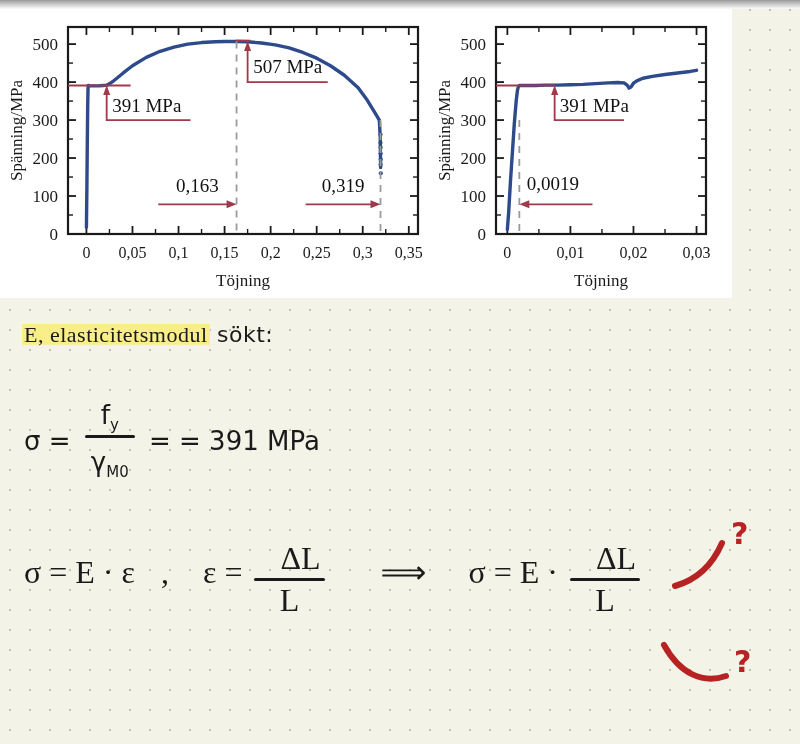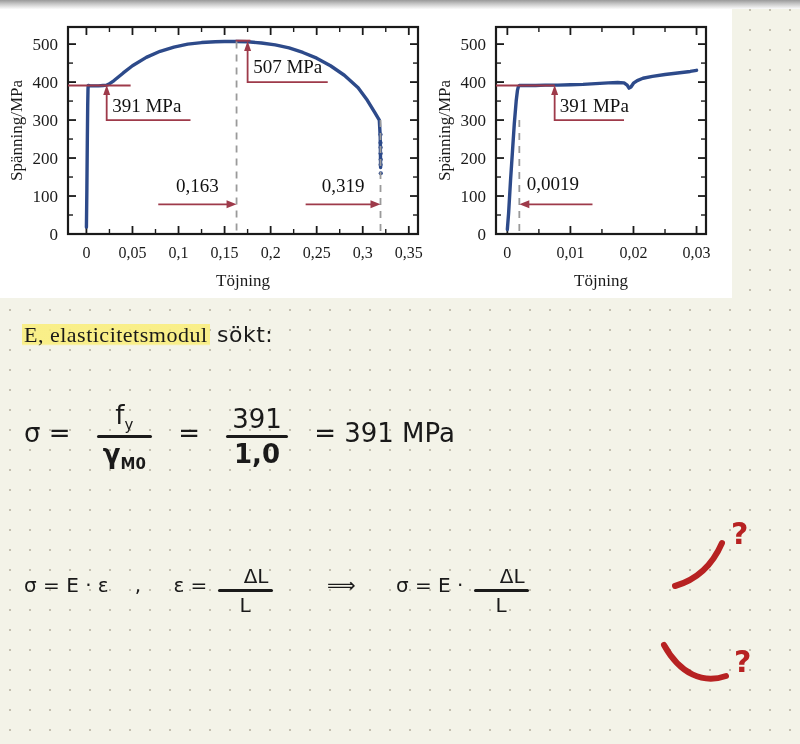--- a/index.html
+++ b/index.html
@@ -42,27 +42,27 @@
   #hw-title{
     left:22px;top:322px;font-size:22px;letter-spacing:.5px;
   }
   #hw-title .hl{
     background:linear-gradient(to bottom, rgba(250,240,140,.0) 6%, rgba(250,238,120,.85) 10%, rgba(250,238,120,.85) 88%, rgba(250,238,120,0) 95%);
     padding:0 2px;
     font-family:Liberation Serif, serif;
   }
   
   #eq1{left:24px;top:398px;font-size:26px;}
-  #eq1 .frac{display:inline-block;text-align:center;vertical-align:middle;margin:0 18px;position:relative;top:2px;}
+  #eq1 .frac{display:inline-block;text-align:center;vertical-align:middle;margin:0 6px;position:relative;top:2px;}
   #eq1 .num{display:block;padding:0 6px;}
-  #eq1 .den{display:block;padding:0 6px;font-weight:bold;}
+  #eq1 .den{display:block;padding:8px 6px;}
   #eq1 .bar{display:block;height:3px;background:#1a1a1a;border-radius:2px;margin:1px 0;}
   #eq1 .sub{font-size:15px;vertical-align:-6px;}
   
-  #eq2{left:24px;top:560px;font-size:20px;}
+  #eq2{left:24px;top:536px;font-size:32px;font-family:Liberation Serif, serif;}
   #eq2 .frac{display:inline-block;text-align:center;vertical-align:middle;margin:0 4px;position:relative;top:4px;}
   #eq2 .num{display:block;padding:0 4px;margin-left:22px;}
   #eq2 .den{display:block;padding:0 4px;}
   #eq2 .bar{display:block;height:3px;background:#1a1a1a;border-radius:2px;margin:1px 0;}
   .gap-sm{display:inline-block;width:26px;}
   .gap-md{display:inline-block;width:44px;}
   .gap-lg{display:inline-block;width:34px;}
 
   
   #marks{position:absolute;left:0;top:0;width:800px;height:744px;pointer-events:none;}
@@ -253,25 +253,20 @@
 
 <div class="hand" id="eq1">
   <span>σ</span>
   <span>=</span>
   <span class="frac">
     <span class="num"><span>f</span><span class="sub">y</span></span>
     <span class="bar"></span>
     <span class="den"><span>γ</span><span class="sub">M0</span></span>
   </span>
   <span>=</span>
-  <span class="frac">
-    <span class="num">391</span>
-    <span class="bar"></span>
-    <span class="den">1,0</span>
-  </span>
   <span>=</span>
   <span>391 MPa</span>
 </div>
 
 <div class="hand" id="eq2">
   <span>σ = E · ε</span><span class="gap-sm"></span><span>,</span><span class="gap-sm"></span>
   <span>ε =</span>
   <span class="frac">
     <span class="num">ΔL</span>
     <span class="bar"></span>

